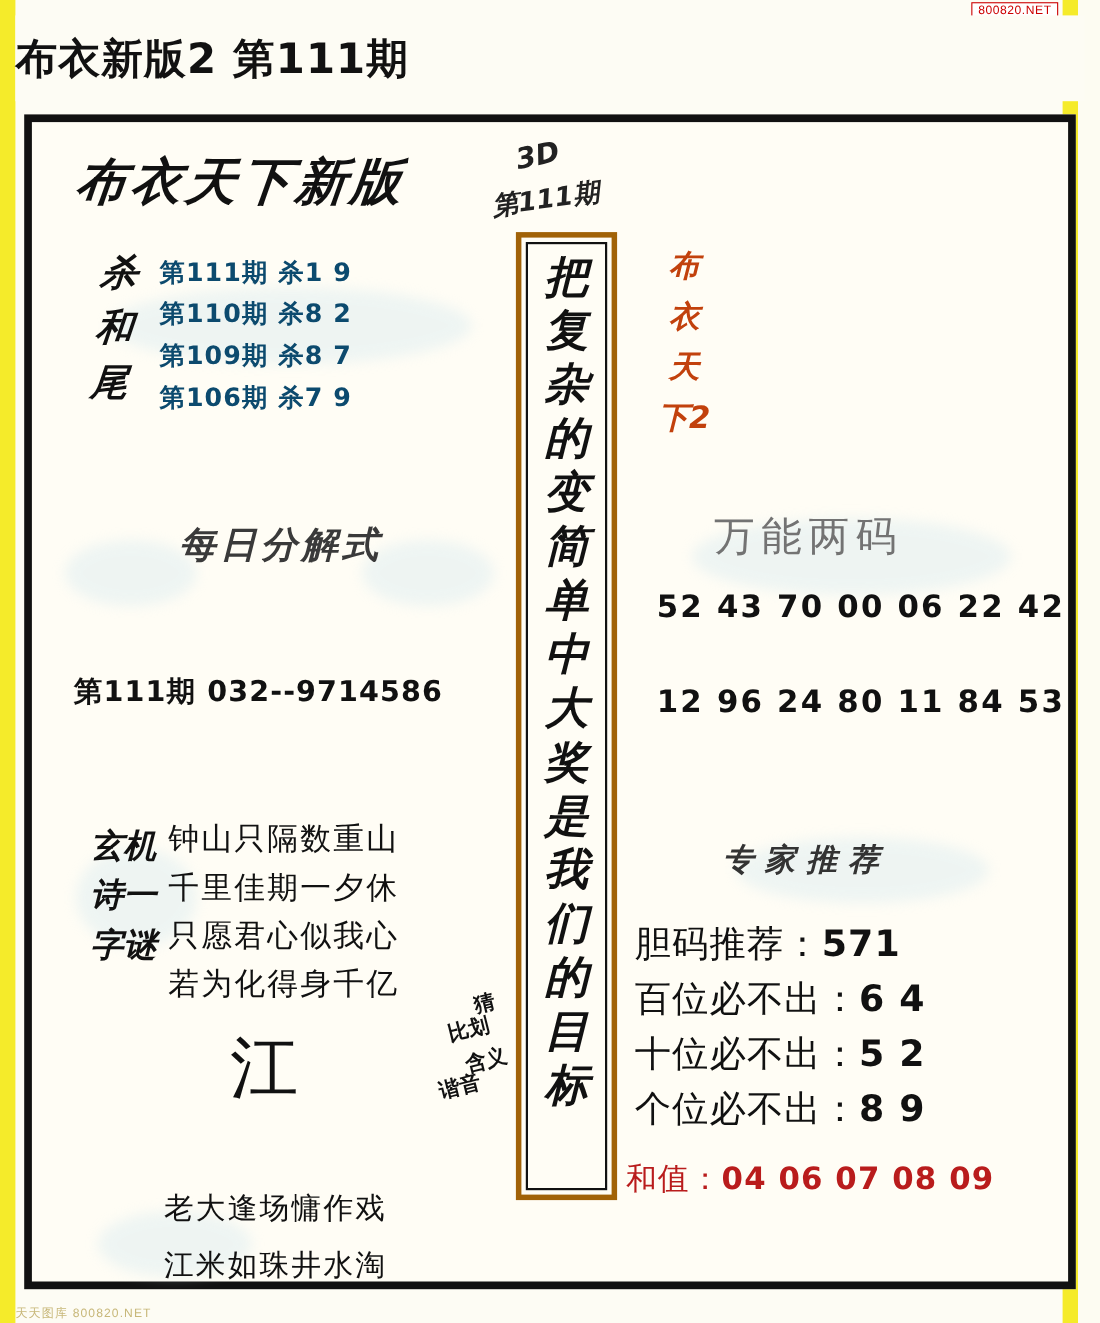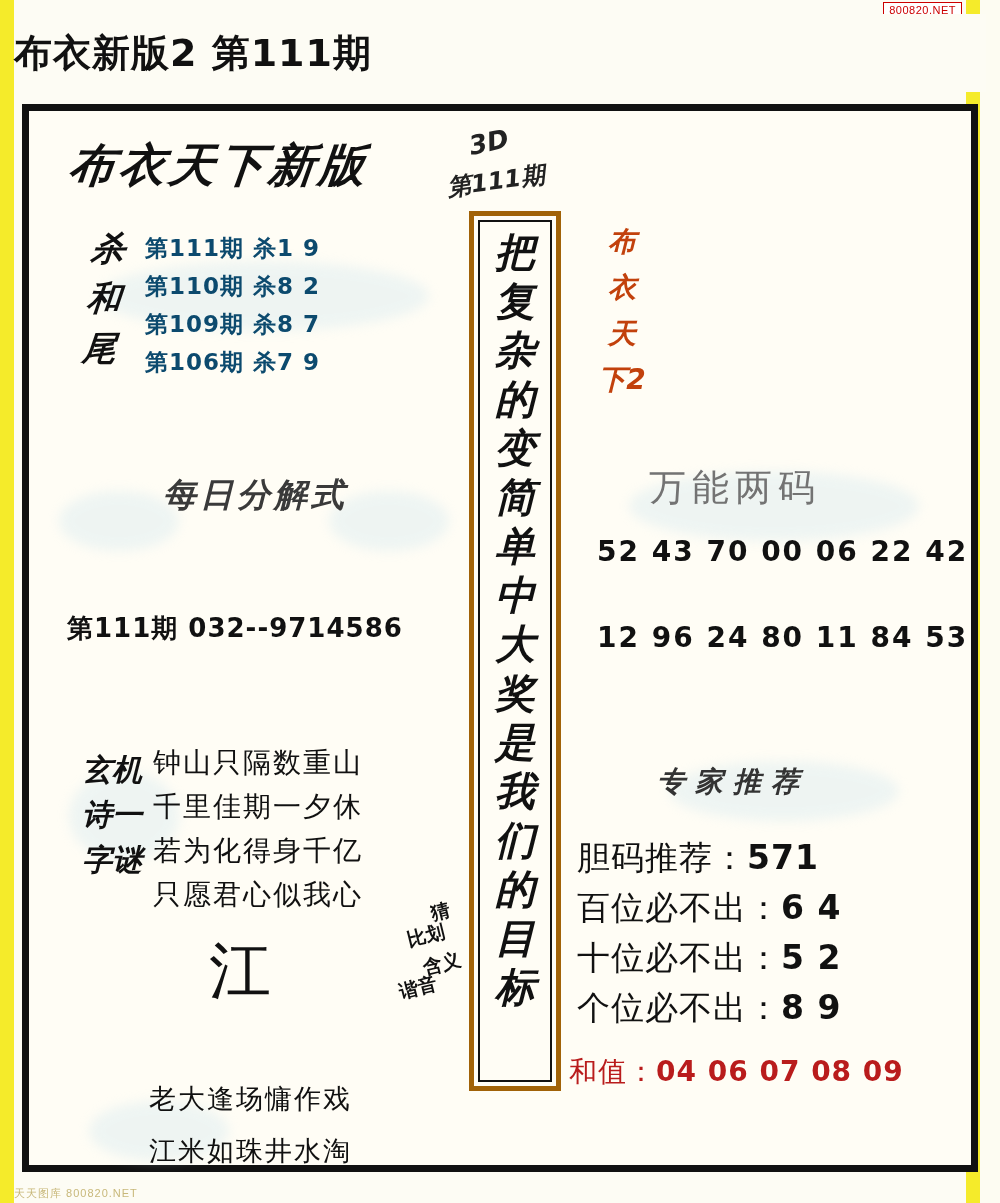--- a/index.html
+++ b/index.html
@@ -400,22 +400,22 @@
       </div>
 
       <div class="daily">每日分解式</div>
       <div class="code-line">第111期 032--9714586</div>
 
       <div class="xuanji-label">玄机诗一字谜</div>
 
       <div class="poem">
         <div class="line">钟山只隔数重山</div>
         <div class="line">千里佳期一夕休</div>
+        <div class="line">只愿君心似我心</div>
         <div class="line">若为化得身千亿</div>
-        <div class="line">只愿君心似我心</div>
       </div>
 
       <div class="riddle-answer">江</div>
 
       <div class="guess-cluster">
         <span class="g1">猜</span>
         <span class="g2">比划</span>
         <span class="g3">含义</span>
         <span class="g4">谐音</span>
       </div>

